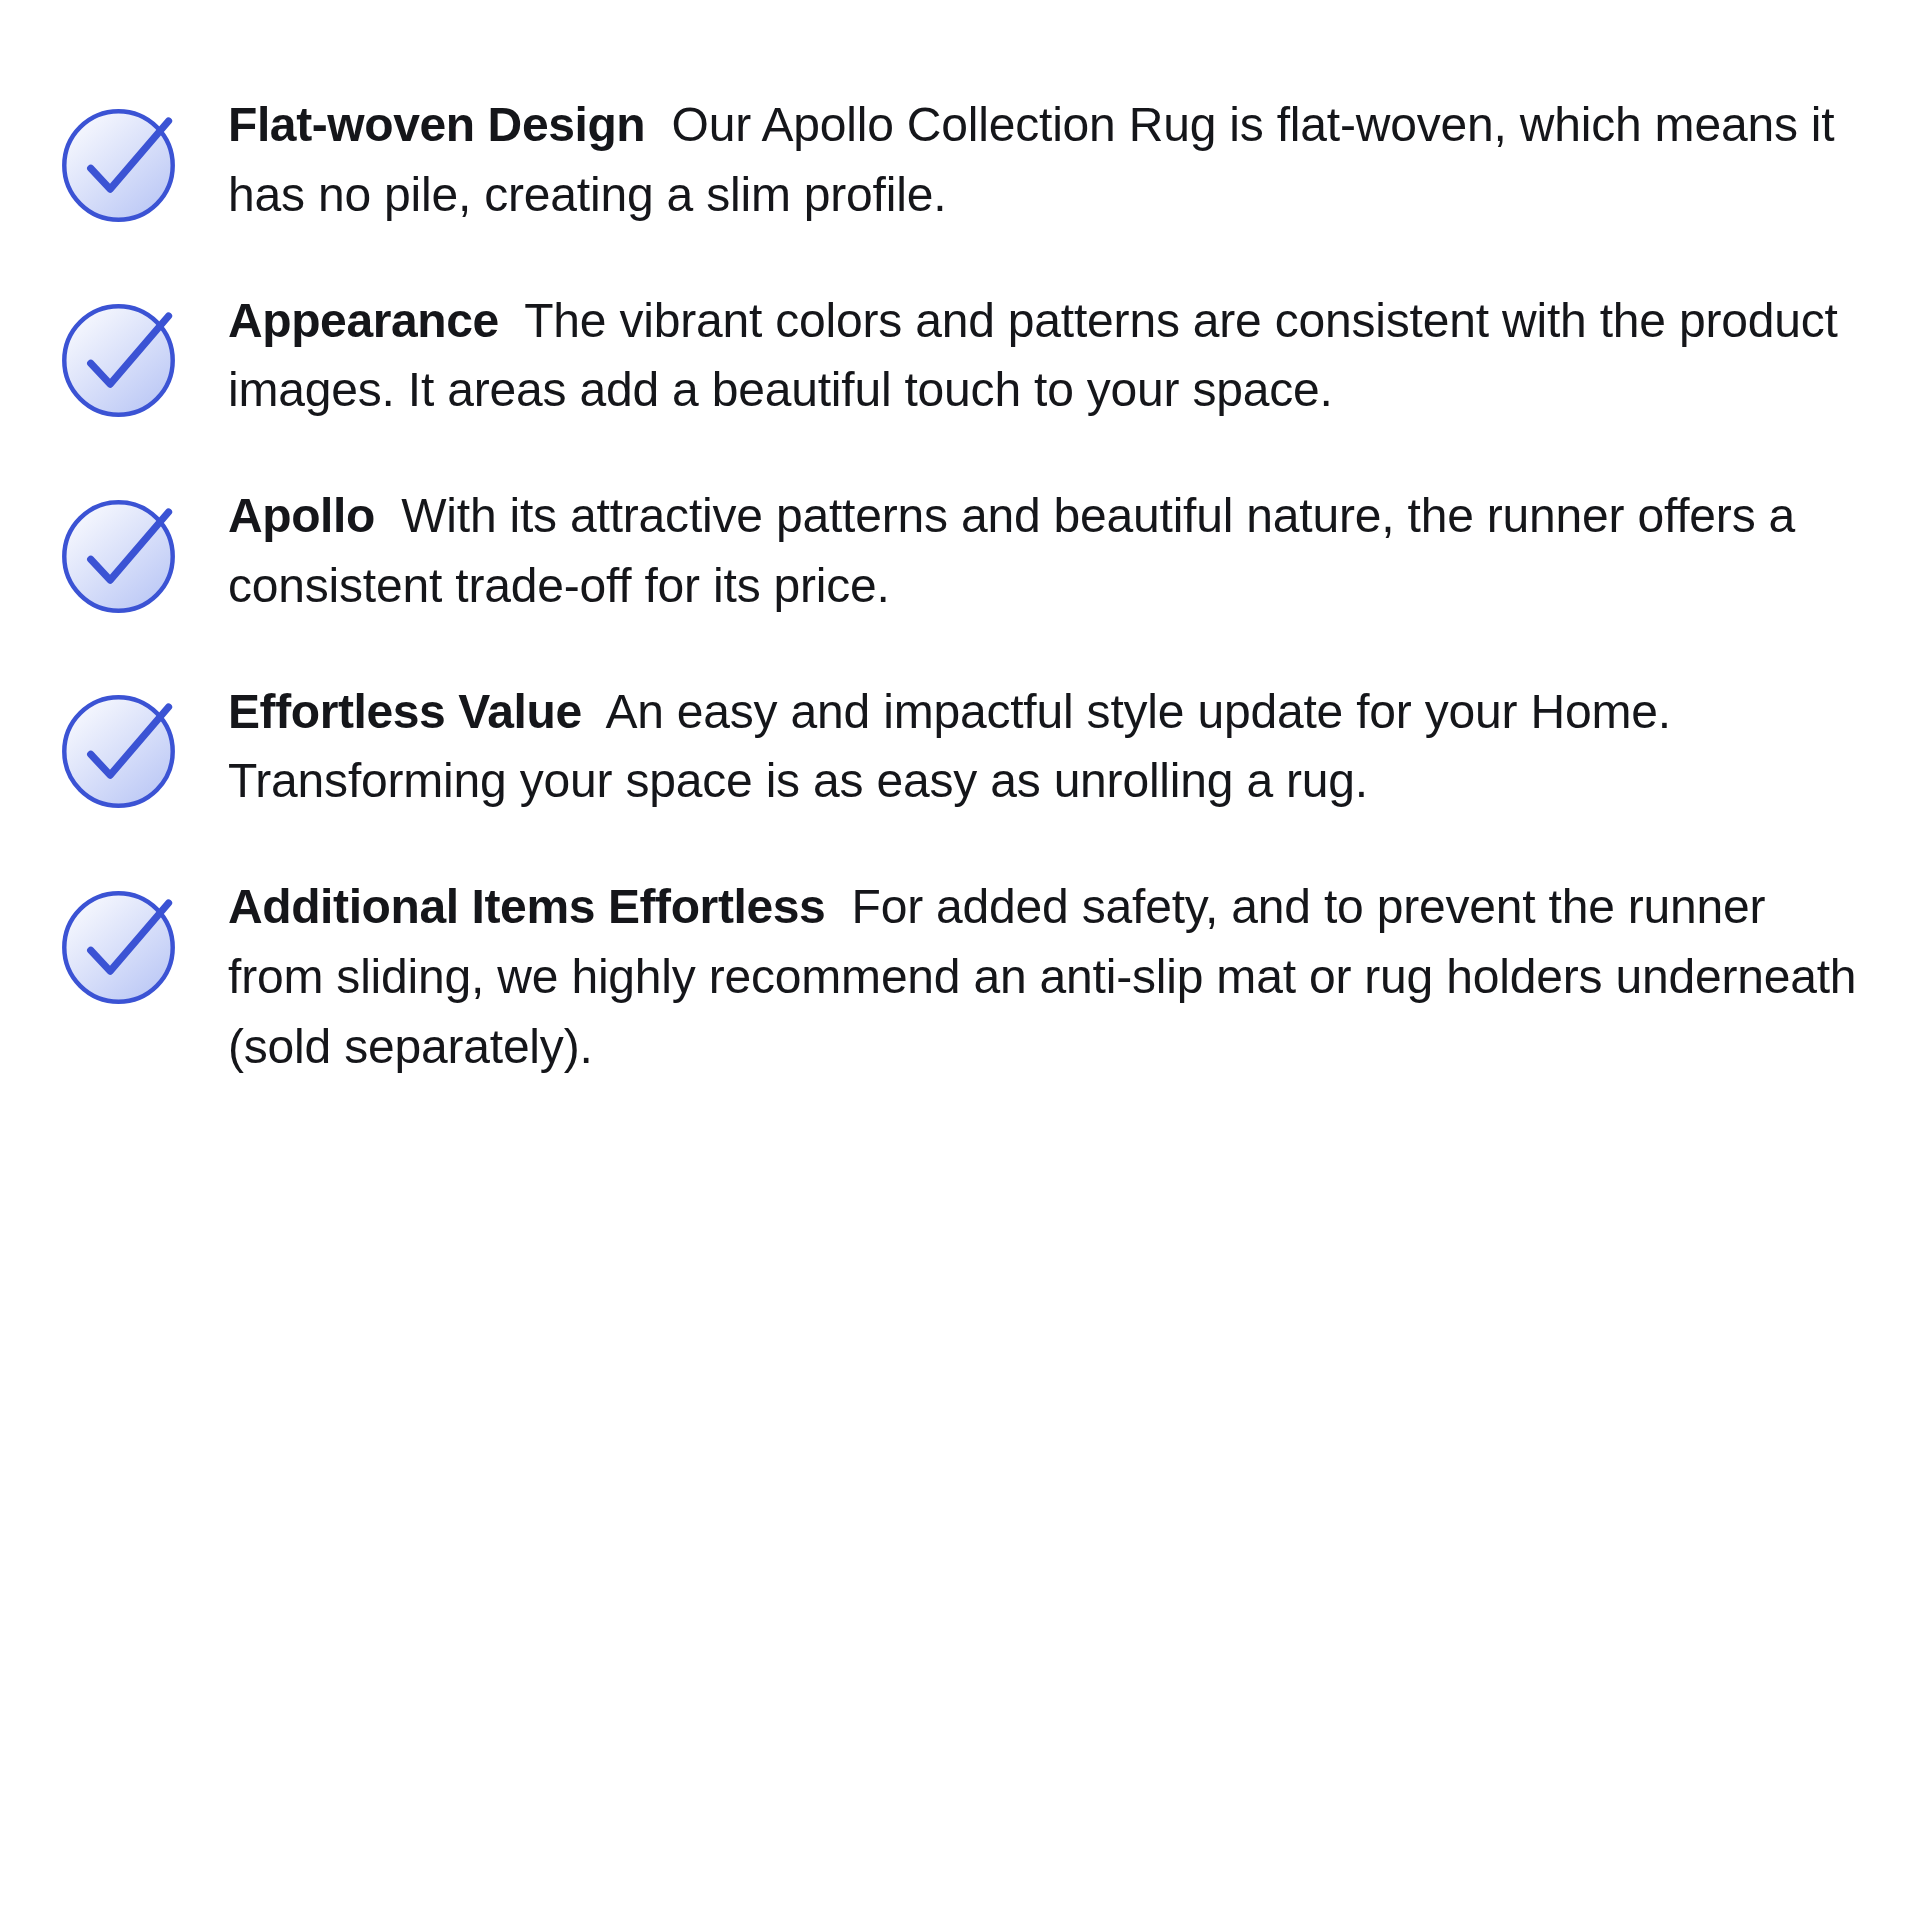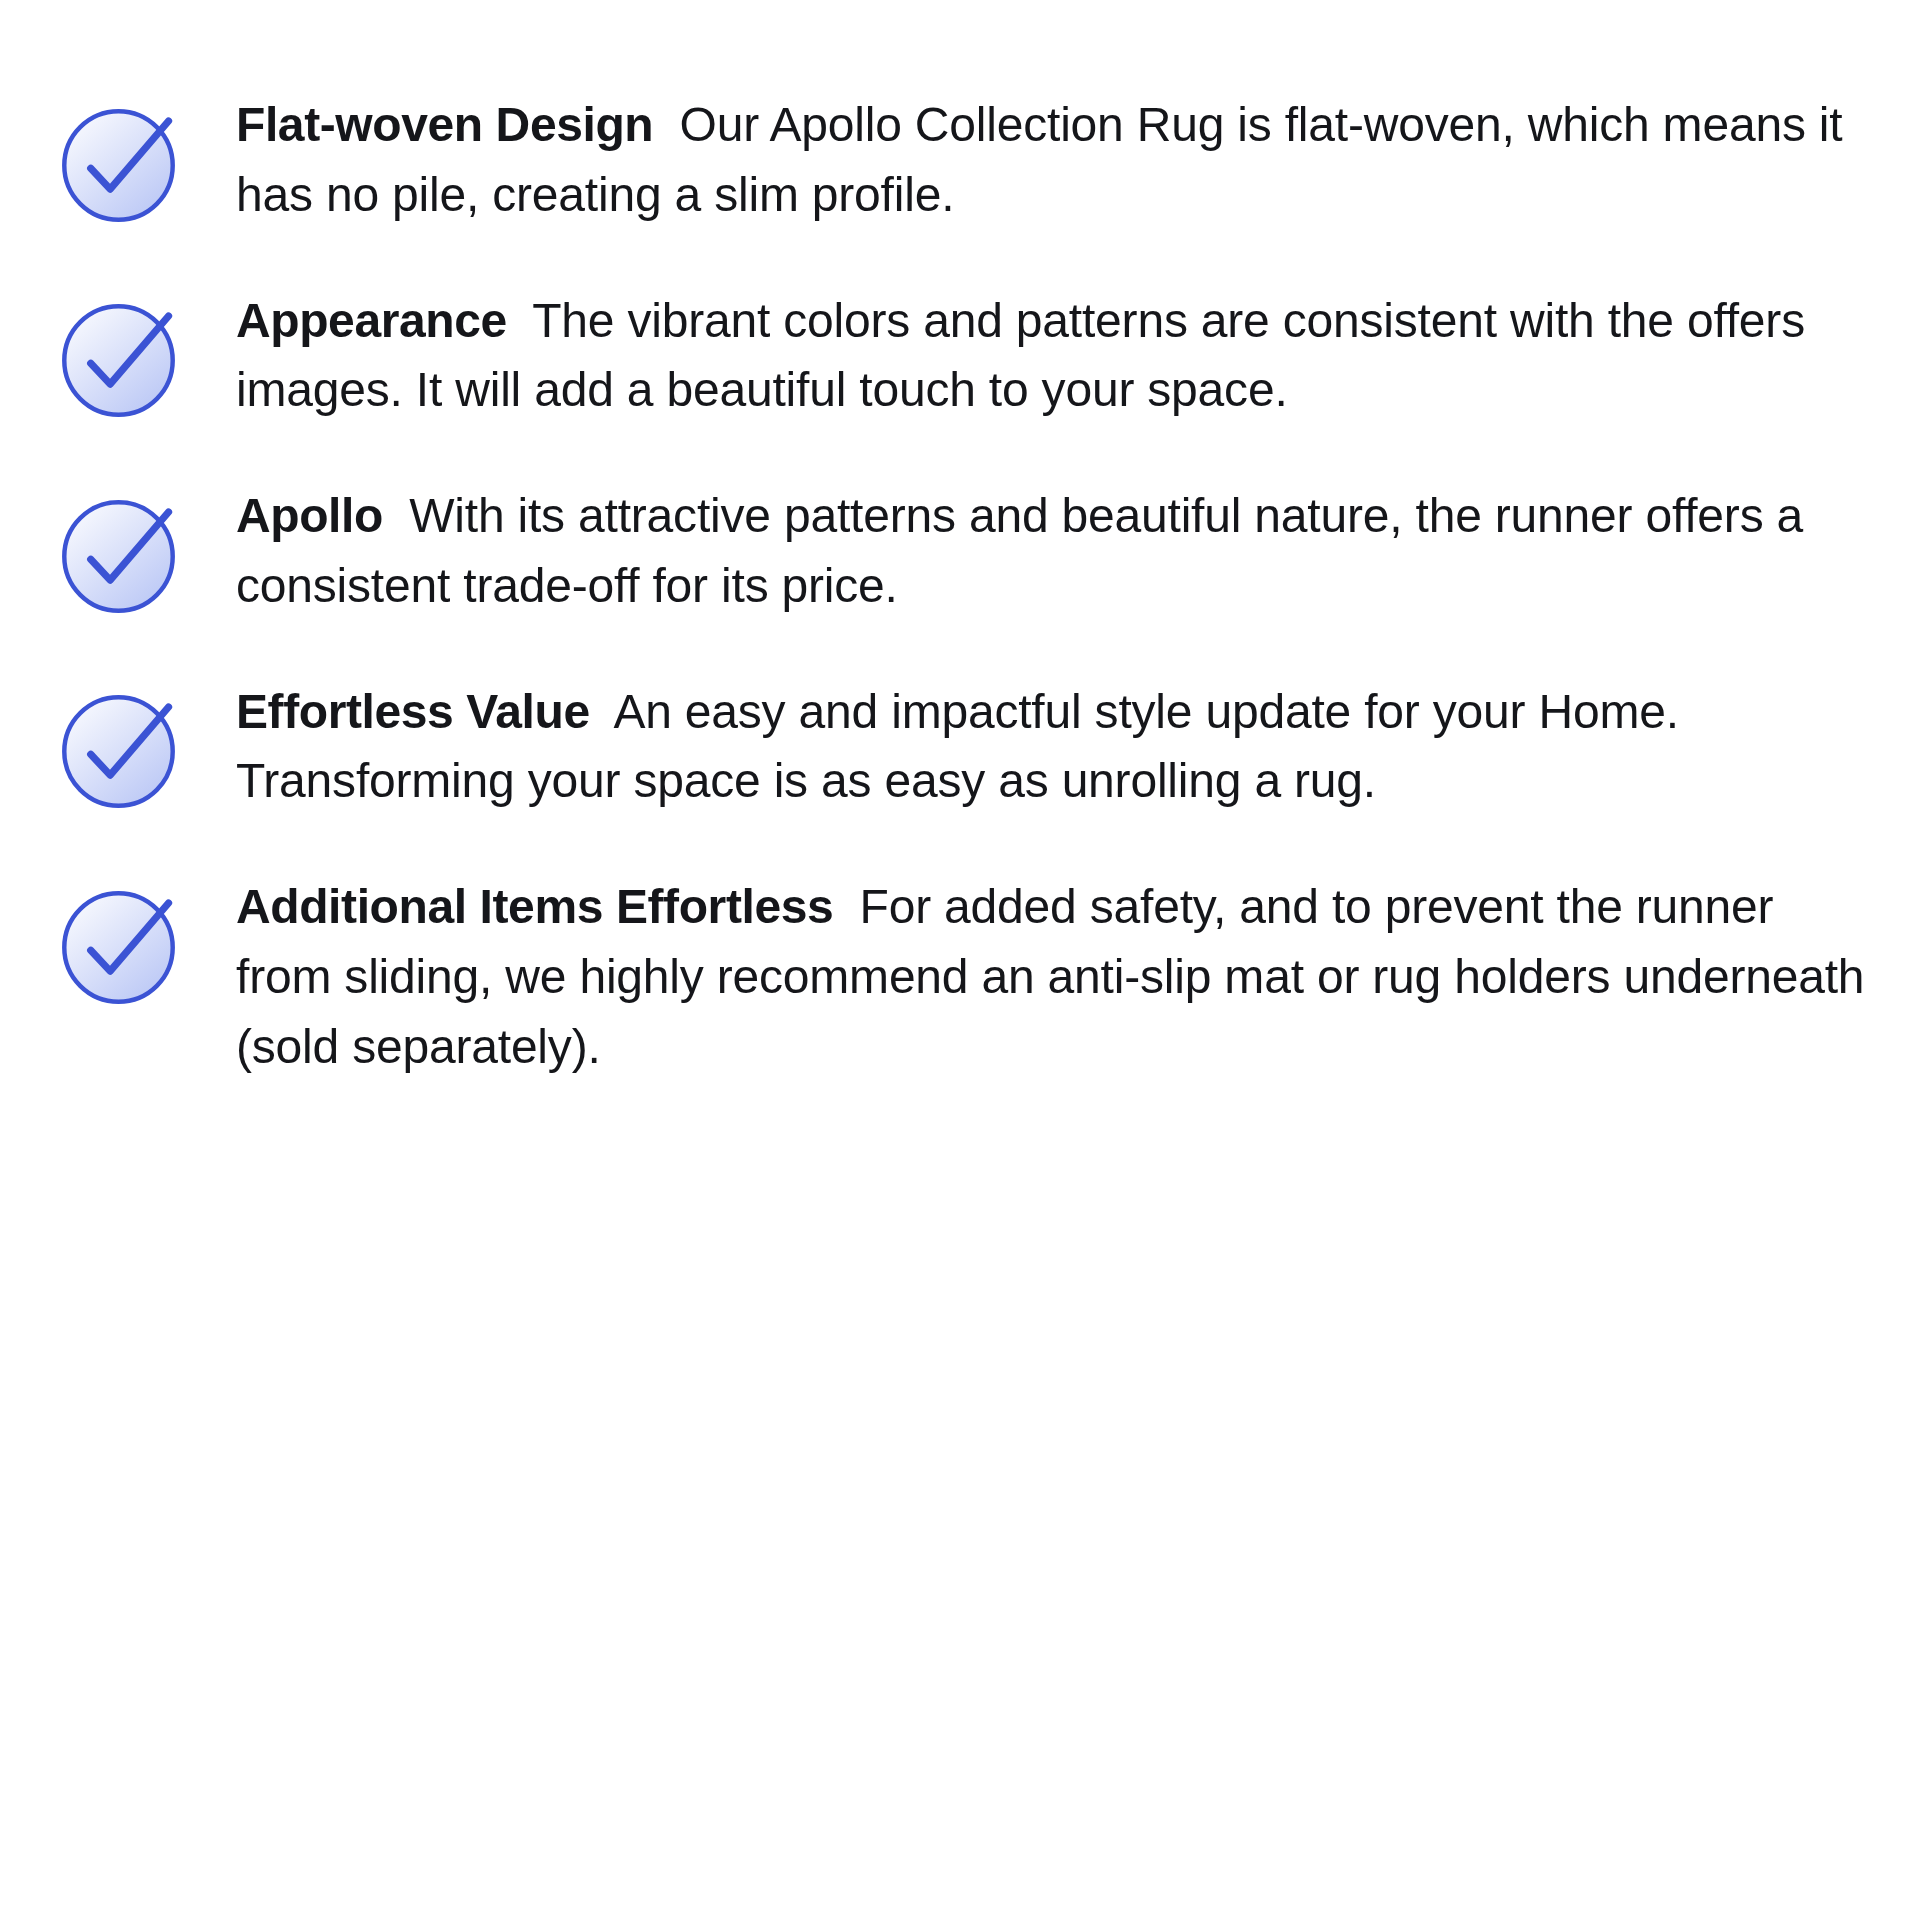--- a/index.html
+++ b/index.html
@@ -18,21 +18,21 @@
     box-sizing: border-box;
     width: 1928px;
     padding: 90px 56px 38px 49px;
     display: flex;
     flex-direction: column;
     gap: 51px;
   }
   .feature-row {
     display: flex;
     align-items: flex-start;
-    gap: 8px;
+    gap: 0;
   }
   .check-wrap {
     flex: 0 0 auto;
     width: 179px;
     padding-top: 5.6px;
     display: flex;
     justify-content: flex-start;
   }
   .check-icon {
     width: 139px;
@@ -82,21 +82,21 @@
 
 
   <div class="feature-row">
     <div class="check-wrap">
       <svg class="check-icon" viewBox="0 0 100 100">
         <circle cx="50" cy="50" r="39" fill="url(#g1)" stroke="#3b53d4" stroke-width="3.2"></circle>
         <path d="M30 52 L44 67 L86 18" fill="none" stroke="#3b53d4" stroke-width="5.2" stroke-linecap="round" stroke-linejoin="round"></path>
       </svg>
     </div>
     <div class="feature-text">
-      <span class="feature-title">Appearance</span><span class="sp">  </span><span class="feature-desc">The vibrant colors and patterns are consistent with the offers images. It will add a beautiful touch to your space.</span>
+      <span class="feature-title">Appearance</span><span class="sp">  </span><span class="feature-desc">The vibrant colors and patterns are consistent with the product images. It areas add a beautiful touch to your space.</span>
     </div>
   </div>
 
   <div class="feature-row">
     <div class="check-wrap">
       <svg class="check-icon" viewBox="0 0 100 100">
         <circle cx="50" cy="50" r="39" fill="url(#g1)" stroke="#3b53d4" stroke-width="3.2"></circle>
         <path d="M30 52 L44 67 L86 18" fill="none" stroke="#3b53d4" stroke-width="5.2" stroke-linecap="round" stroke-linejoin="round"></path>
       </svg>
     </div>

